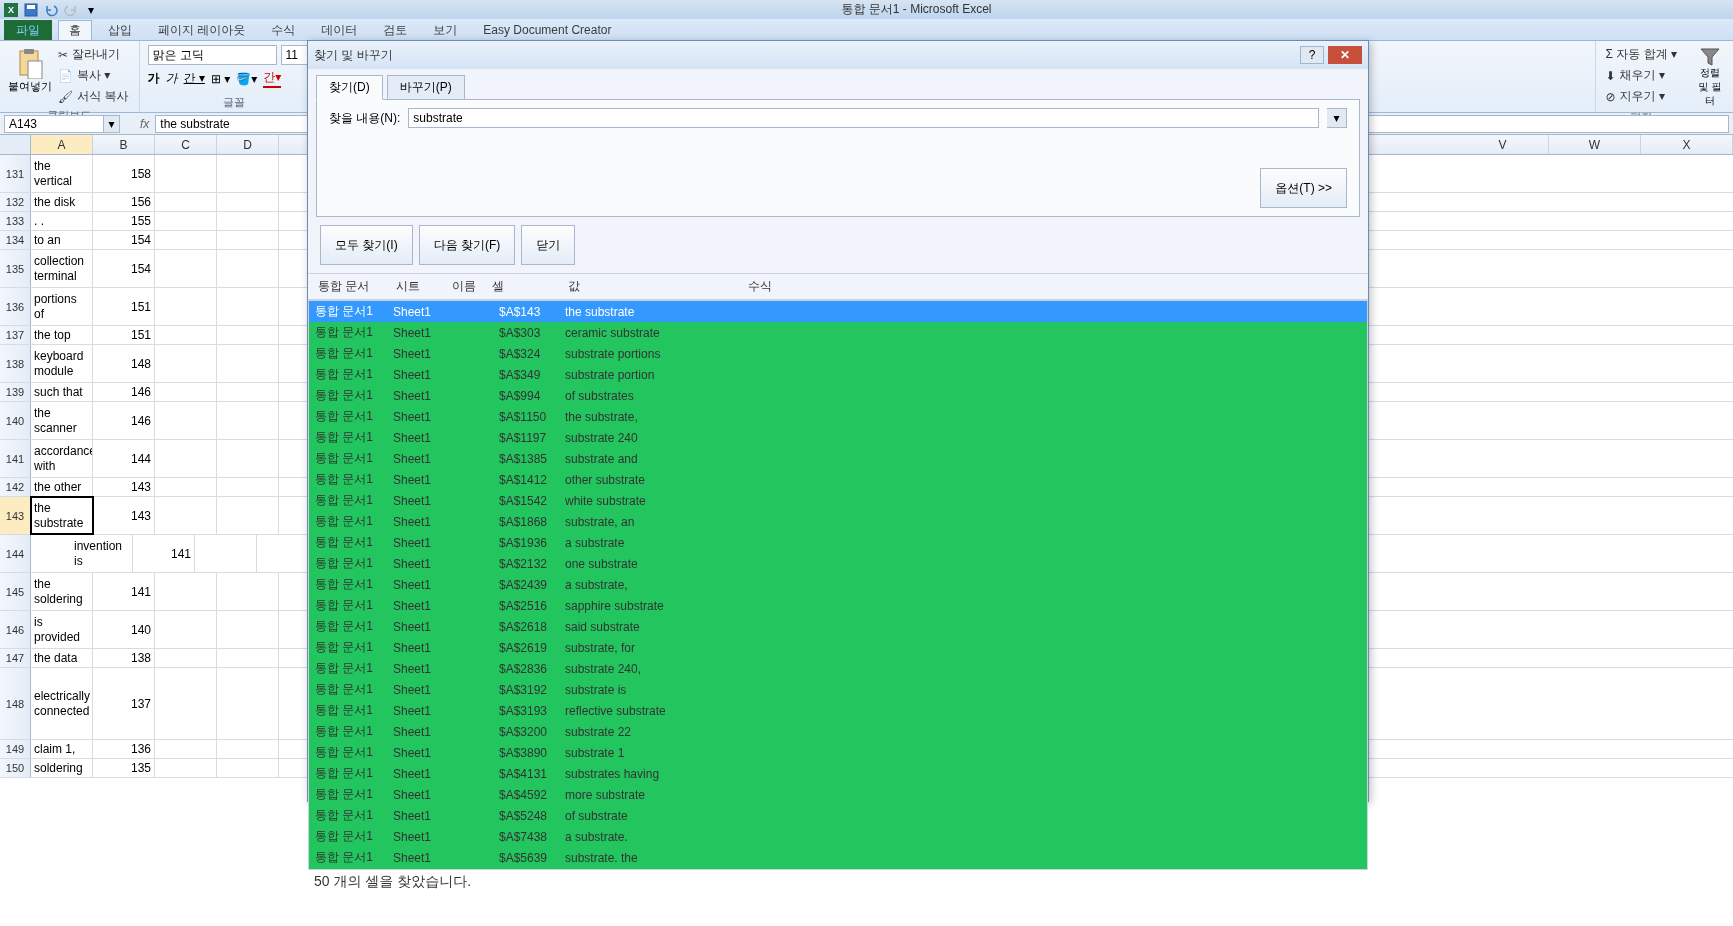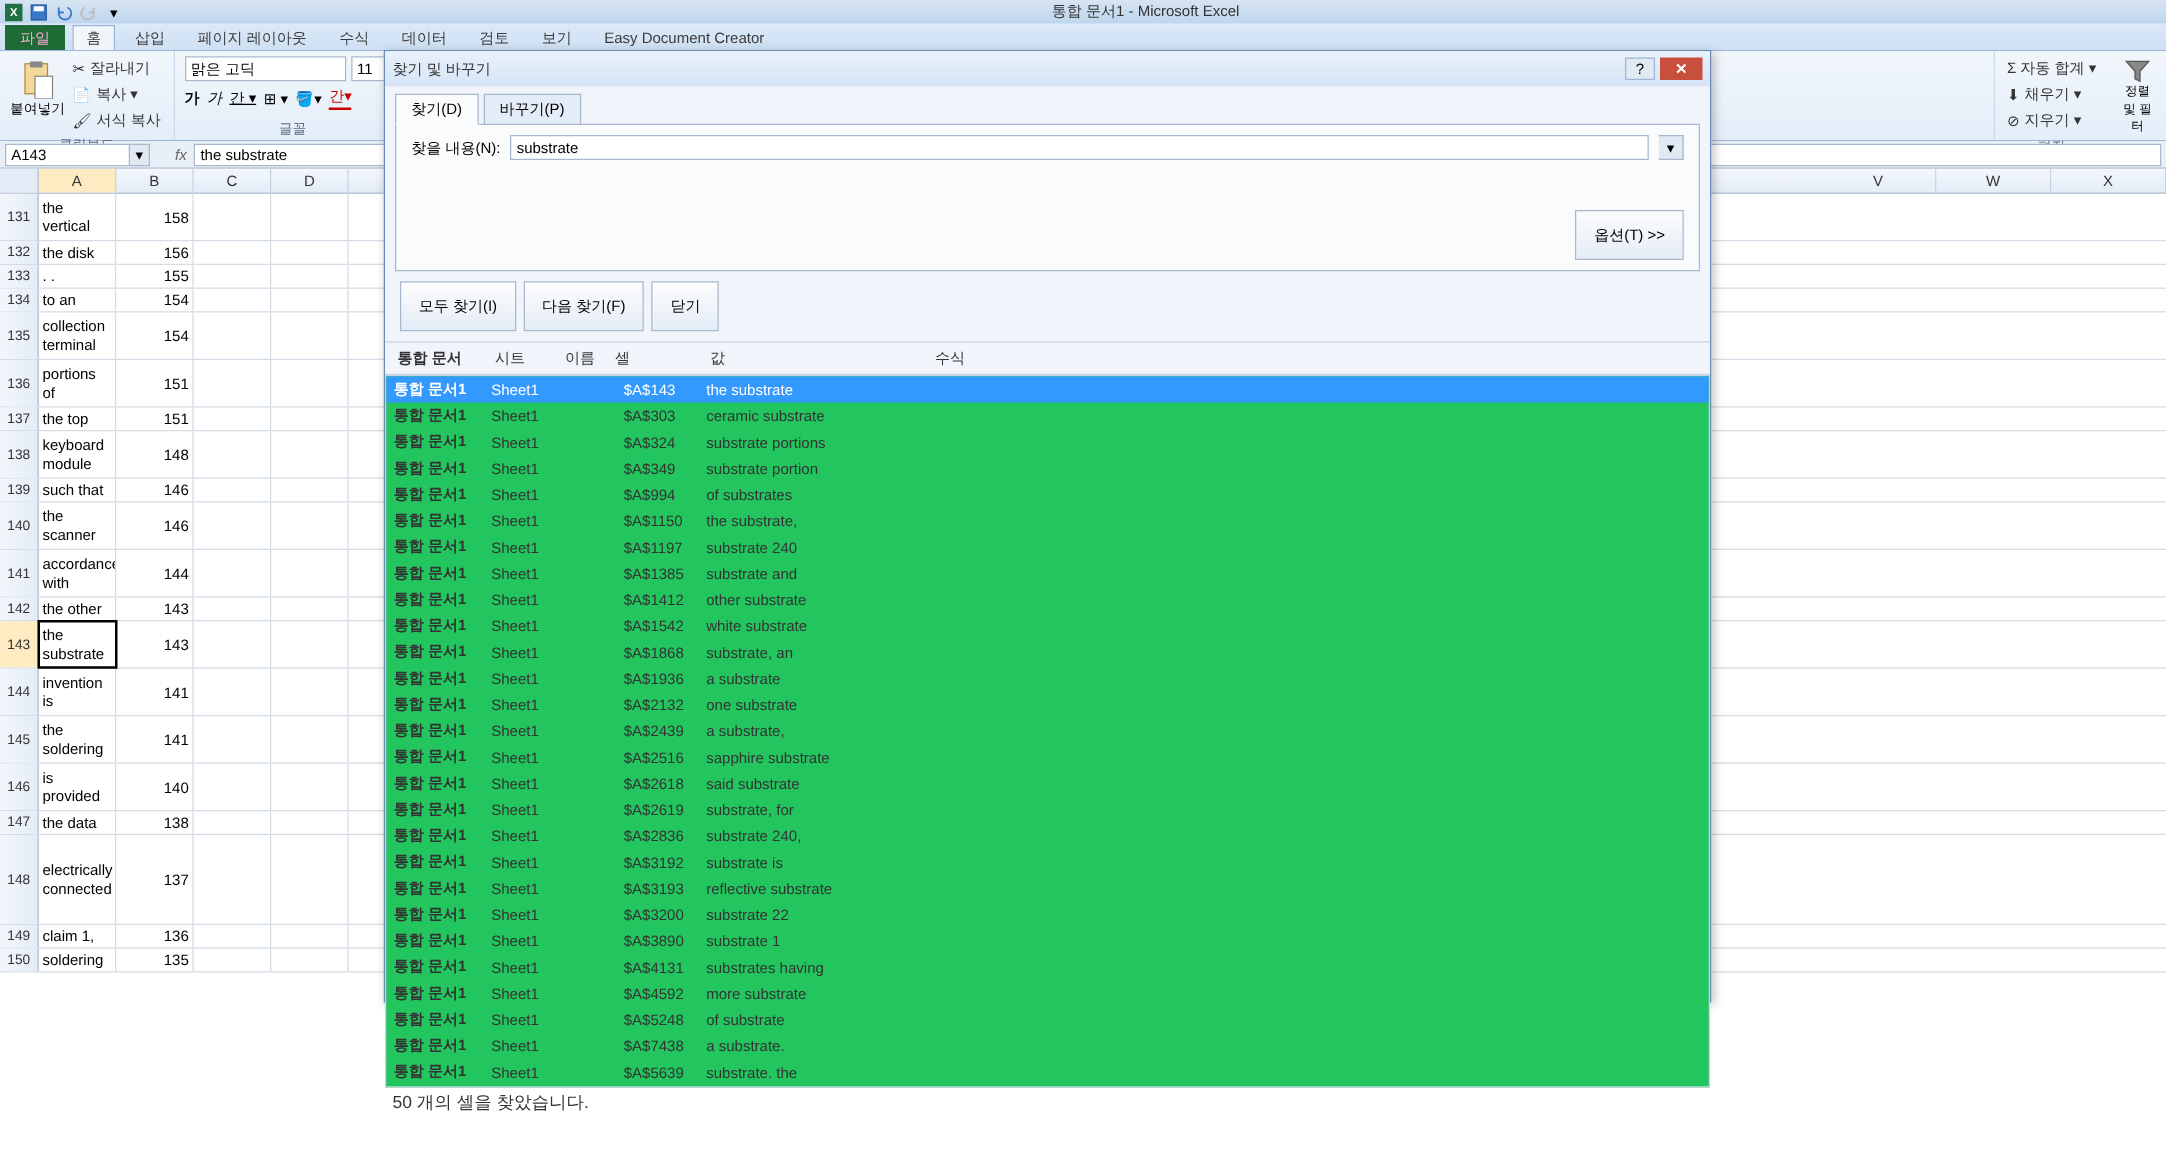--- a/index.html
+++ b/index.html
@@ -7,21 +7,21 @@
 
 
 .titlebar { height: 19px; background: linear-gradient(to bottom, #d7e4f2, #bdd5ee); display: flex; align-items: center; padding-left: 4px; }
 .titlebar .excel-icon { width: 14px; height: 14px; background: #207245; color: #fff; font-weight: bold; font-size: 9px; display: flex; align-items: center; justify-content: center; margin-right: 4px; }
 .titlebar .qat { display: flex; gap: 2px; }
 .titlebar .qat-btn { width: 18px; height: 16px; display: flex; align-items: center; justify-content: center; }
 .titlebar .title-text { flex: 1; text-align: center; font-size: 12px; color: #333; }
 
 
 .ribbon-tabs { height: 22px; background: linear-gradient(to bottom, #dbe9f8, #cfe0f4); display: flex; align-items: flex-end; padding-left: 4px; gap: 6px; border-bottom: 1px solid #9eb6d8; }
-.ribbon-tabs .file-tab { background: #1f6b36; color: #f9a8d4; padding: 2px 12px; height: 20px; display: flex; align-items: center; }
+.ribbon-tabs .file-tab { background: #1f6b36; color: #7dd3fc; padding: 2px 12px; height: 20px; display: flex; align-items: center; }
 .ribbon-tabs .tab { padding: 2px 10px; height: 20px; display: flex; align-items: center; color: #3b3b3b; cursor: pointer; }
 .ribbon-tabs .tab.active { background: #f1f6fb; border: 1px solid #9eb6d8; border-bottom: none; }
 
 
 .ribbon { height: 72px; background: linear-gradient(to bottom, #f1f6fb, #e4eef9); border-bottom: 1px solid #9eb6d8; display: flex; }
 .ribbon-group { border-right: 1px solid #c9d8eb; padding: 4px 8px 2px; display: flex; flex-direction: column; justify-content: space-between; }
 .ribbon-group-label { text-align: center; font-size: 11px; color: #5a6a7f; margin-top: 2px; }
 .ribbon-group-content { display: flex; gap: 4px; }
 .ribbon-big-btn { display: flex; flex-direction: column; align-items: center; justify-content: center; width: 44px; height: 52px; }
 .ribbon-small-rows { display: flex; flex-direction: column; gap: 2px; }
@@ -62,21 +62,21 @@
 .dialog-body { padding: 8px 12px; background: #f9fbfd; border: 1px solid #a8b8cc; margin: -1px 8px 8px; }
 .find-row { display: flex; align-items: center; gap: 8px; margin-bottom: 40px; }
 .find-label { font-size: 12px; }
 .find-input { flex: 1; height: 20px; border: 1px solid #a8b8cc; padding: 0 4px; }
 .find-dd { width: 20px; height: 20px; border: 1px solid #a8b8cc; border-left: none; background: #e1e9f3; display: flex; align-items: center; justify-content: center; }
 .dialog-buttons { display: flex; justify-content: flex-start; gap: 6px; padding: 0 12px 8px; }
 .dlg-btn { height: 40px; padding: 0 14px; border: 1px solid #a8b8cc; background: linear-gradient(to bottom, #fdfdfd, #e4ecf7); cursor: pointer; font-size: 12px; }
 .options-btn { display: flex; align-items: center; }
 .results-header { display: flex; padding: 2px 6px; border-top: 1px solid #c8d4e3; border-bottom: 1px solid #c8d4e3; background: #f1f5fb; font-size: 12px; color: #333; }
 .results-header div { padding: 2px 4px; }
-.rh-book { width: 78px; font-weight: bold; }
+.rh-book { width: 78px; }
 .rh-sheet { width: 56px; }
 .rh-name { width: 40px; }
 .rh-cell { width: 76px; }
 .rh-val { width: 180px; }
 .rh-form { flex: 1; }
 .results-list { height: 570px; overflow-y: scroll; background: #22c55e; border: 1px solid #c8d4e3; margin: 0 0 0 0; }
 .result-row { display: flex; padding: 1px 6px; font-size: 12px; color: #333; height: 21px; align-items: center; white-space: nowrap; }
 .result-row.selected { background: #3399ff; color: #fff; }
 .result-row .rh-cell { text-align: left; padding-left: 10px; }
 .status-line { padding: 3px 6px; font-size: 14px; color: #333; }
@@ -311,21 +311,21 @@
       </div>
       <div class="row" style="height: 38px;">
         <div class="rowh selected">143</div>
         <div class="cell active" style="white-space: normal; line-height: 1.2;">the substrate</div>
         <div class="cell numeric">143</div>
         <div class="cell"></div>
         <div class="cell"></div>
       </div>
       <div class="row" style="height: 38px;">
         <div class="rowh">144</div>
-        <div class="cell" style="white-space: normal; line-height: 1.2;">invention is</div>
+        <div class="cell" style="white-space: normal; line-height: 1.2; margin-left: 40px;">invention is</div>
         <div class="cell numeric">141</div>
         <div class="cell"></div>
         <div class="cell"></div>
       </div>
       <div class="row" style="height: 38px;">
         <div class="rowh">145</div>
         <div class="cell" style="white-space: normal; line-height: 1.2;">the soldering</div>
         <div class="cell numeric">141</div>
         <div class="cell"></div>
         <div class="cell"></div>

